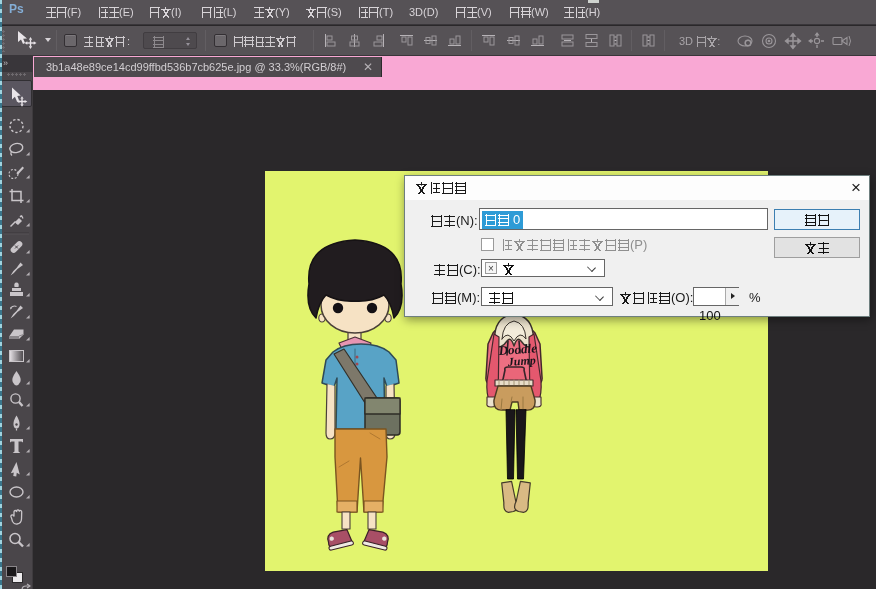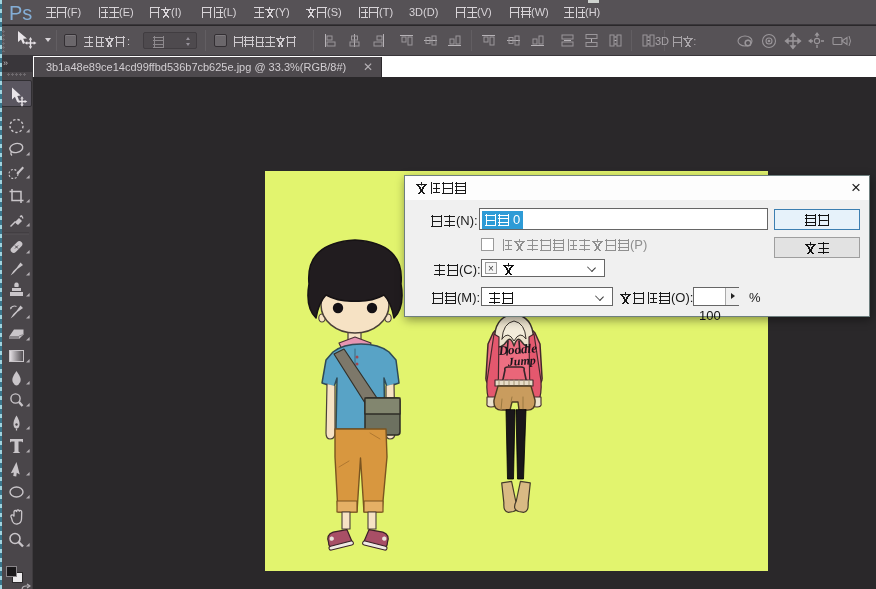--- a/index.html
+++ b/index.html
@@ -15,34 +15,34 @@
 .k3{background-image:linear-gradient(currentColor,currentColor),linear-gradient(currentColor,currentColor),linear-gradient(currentColor,currentColor),linear-gradient(currentColor,currentColor),linear-gradient(currentColor,currentColor);
  background-size:1.4px 100%,7px 1.3px,7px 1.2px,7px 1.3px,1.3px 75%;
  background-position:1.5px 0,right .5px,right 5.5px,right 10.4px,7.2px 2px}
 .k4{background-image:linear-gradient(56deg,transparent 43%,currentColor 43%,currentColor 55%,transparent 55%),linear-gradient(-56deg,transparent 43%,currentColor 43%,currentColor 55%,transparent 55%),linear-gradient(currentColor,currentColor),linear-gradient(currentColor,currentColor);
  background-size:100% 82%,100% 82%,100% 1.4px,1.3px 30%;
  background-position:0 2.5px,0 2.5px,0 2px,center 0}
 .k5{background-image:linear-gradient(currentColor,currentColor),linear-gradient(currentColor,currentColor),linear-gradient(currentColor,currentColor),linear-gradient(currentColor,currentColor),linear-gradient(currentColor,currentColor),linear-gradient(currentColor,currentColor);
  background-size:100% 1.3px,100% 1.2px,100% 1.2px,100% 1.3px,1.3px 100%,1.3px 100%;
  background-position:0 .5px,0 4px,0 7.5px,0 11px,1px 0,right 0}
 #menubar{position:absolute;left:0;top:0;width:876px;height:25px;background:#565256;border-bottom:1px solid #39363a;color:#dedade;font-size:12px}
-#pslogo{position:absolute;left:9px;top:2px;font-size:20px;font-weight:normal;color:#84aed6}
+#pslogo{position:absolute;left:9px;top:2px;font-size:12px;font-weight:bold;color:#84aed6}
 .mi{position:absolute;top:6px;white-space:nowrap;color:#d8d4d8;font-size:11px}
 .mi .k{width:10px;height:11px;margin:0 .5px;vertical-align:-1.5px}
 #optbar{position:absolute;left:0;top:26px;width:876px;height:30px;background:#565256;border-bottom:1px solid #39363a;color:#cac6ca;font-size:12px}
 .grip{position:absolute;left:2px;width:4px;background-image:radial-gradient(circle at 1.5px 1.5px,#6e6a6e 1px,#403c40 1.1px,transparent 1.4px);background-size:4px 4px}
 .osep{position:absolute;top:4px;width:1px;height:21px;background:#403c40;border-right:1px solid #625e62}
 .dchk{position:absolute;width:13px;height:13px;background:#6b676b;border:1px solid #332f33;border-radius:2px;box-shadow:inset 0 1px 0 #7d797d}
 .otxt{position:absolute;top:9px;color:#cfcbcf;white-space:nowrap;font-size:11px}
 .otxt .k{width:9.5px;height:10.5px;margin:0 .5px;vertical-align:-1.5px}
 #tools{position:absolute;left:0;top:56px;width:33px;height:533px;background:#4a464a;border-right:1px solid #3e3b3e}
 #tpanhead{position:absolute;left:0;top:0;width:33px;height:16px;background:#39363a;color:#b8b4b8;font-size:9px;padding-left:3px;line-height:15px}
 #seltool{position:absolute;left:1px;top:24px;width:31px;height:27px;background:#5a5660;border:1px solid #312f33;border-radius:2px}
 #ledge{position:absolute;left:0;top:0;width:2px;height:589px;z-index:90;background:repeating-linear-gradient(180deg,#9fd4e0 0 4px,#39768c 4px 9px)}
-#tabbar{position:absolute;left:33px;top:56px;width:843px;height:21px;background:#ffffff}
+#tabbar{position:absolute;left:33px;top:56px;width:843px;height:34px;background:#f9a8d4}
 #tab{position:absolute;left:1px;top:1px;width:348px;height:20px;background:#4e4a4e;color:#d2ced2;font-size:11px;line-height:20px;padding-left:12px;white-space:nowrap;border-right:1px solid #2c292c}
 #tabx{position:absolute;right:8px;top:0px;color:#b4b0b4;font-size:12px}
 #pic{position:absolute;left:265px;top:171px;width:503px;height:400px;background:#e2f46e}
 #dlg{position:absolute;left:404px;top:175px;width:466px;height:142px;background:#f0f0f0;border:1px solid #6e7f7f;box-shadow:1px 3px 9px rgba(0,0,0,.4);font-size:13px;color:#111}
 #dlgtitle{position:absolute;left:0;top:0;width:100%;height:24px;background:#fdfdfd}
 #dlgtxt{position:absolute;left:10px;top:5px;font-size:12px;color:#1a1a1a}
 #dlgx{position:absolute;right:8px;top:2px;font-size:17px;color:#1a1a1a;font-weight:400}
 .lbl{position:absolute;white-space:nowrap;color:#1a1a1a}
 .inp{position:absolute;background:#fff;border:1px solid #666}
 .btn{position:absolute;width:86px;height:21px;font-size:13px;text-align:center;line-height:19px}
@@ -155,21 +155,21 @@
       <rect x="9" y="2" width="4" height="11"></rect>
       <path d="M6.5,4 L8.5,4 M6.5,7.5 L8.5,7.5 M6.5,11 L8.5,11" stroke="#b6b2b6"></path>
     </svg>
     <span class="osep" style="left:631px"></span>
     <svg class="abs" style="left:641px;top:7px" width="15" height="15" viewBox="0 0 15 15" fill="none" stroke="#9a969a" stroke-width="1">
       <rect x="2" y="2" width="4" height="11"></rect>
       <rect x="9" y="2" width="4" height="11"></rect>
       <path d="M6.5,4 L8.5,4 M6.5,7.5 L8.5,7.5 M6.5,11 L8.5,11" stroke="#b6b2b6"></path>
     </svg>
     <span class="osep" style="left:664px"></span>
-    <span class="otxt" style="left:655px;color:#a8a4a8">3D <span style="color:#a8a4a8"><s class="k k2"></s><s class="k k4"></s></span>:</span>
+    <span class="otxt" style="left:679px;color:#a8a4a8">3D <span style="color:#a8a4a8"><s class="k k2"></s><s class="k k4"></s></span>:</span>
     <svg class="abs" style="left:736px;top:6px" width="118" height="18" viewBox="0 0 118 18" fill="none" stroke="#9a969a" stroke-width="1.1">
 <ellipse cx="9" cy="9" rx="7" ry="5"></ellipse>
       <circle cx="12" cy="11" r="3" fill="#545054"></circle>
       <circle cx="12" cy="11" r="2.6"></circle>
 <circle cx="33" cy="9" r="6.5"></circle>
       <circle cx="33" cy="9" r="3"></circle>
       <circle cx="33" cy="9" r="0.8" fill="#9a969a"></circle>
 <g stroke-width="1.4">
         <path d="M57,3 L57,15 M51,9 L63,9"></path>
         <path d="M57,1.5 L55,4 L59,4 Z" fill="#9a969a"></path>

